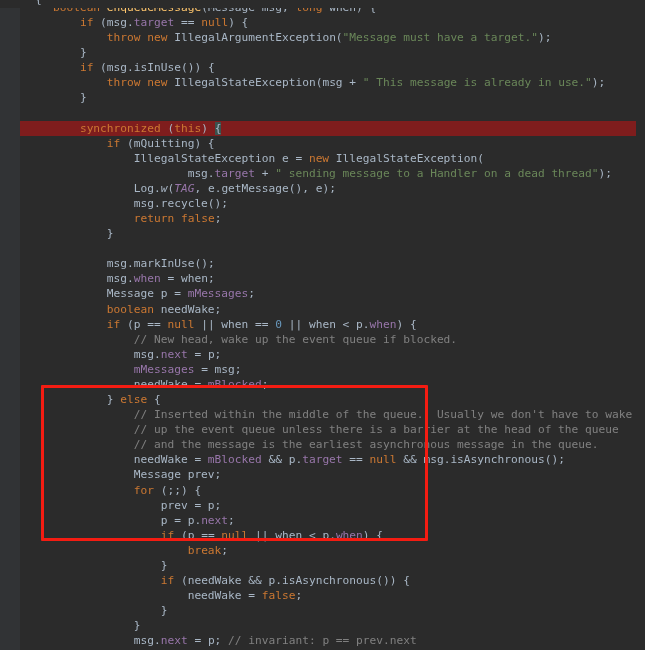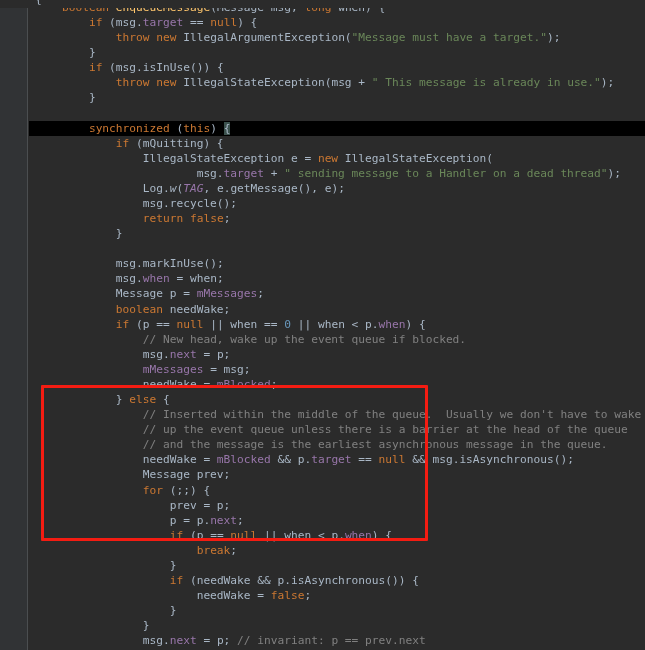--- a/index.html
+++ b/index.html
@@ -28,38 +28,38 @@
     left: 0; top: 0;
     width: 28px; height: 650px;
     background: #313335;
     border-right: 1px solid #4b4e50;
     box-sizing: border-box;
   }
 
   
   .code {
     position: absolute;
-    left: 29px; top: 0;
+    left: 20px; top: 0;
     width: 616px; height: 650px;
     background: #2b2b2b;
     font-size: 11.2px;
     line-height: 15.08px;
     white-space: pre;
     color: #a9b7c6;
     overflow: hidden;
   }
 
   .line {
     position: relative;
     height: 15.08px;
     padding-left: 6px;
     box-sizing: border-box;
   }
   .line.caret {
-    background: #000000;
+    background: #7f1d1d;
   }
 
   
   .guides {
     position: absolute;
     left: 29px; top: 0;
     width: 616px; height: 650px;
     pointer-events: none;
   }
   .guide {

